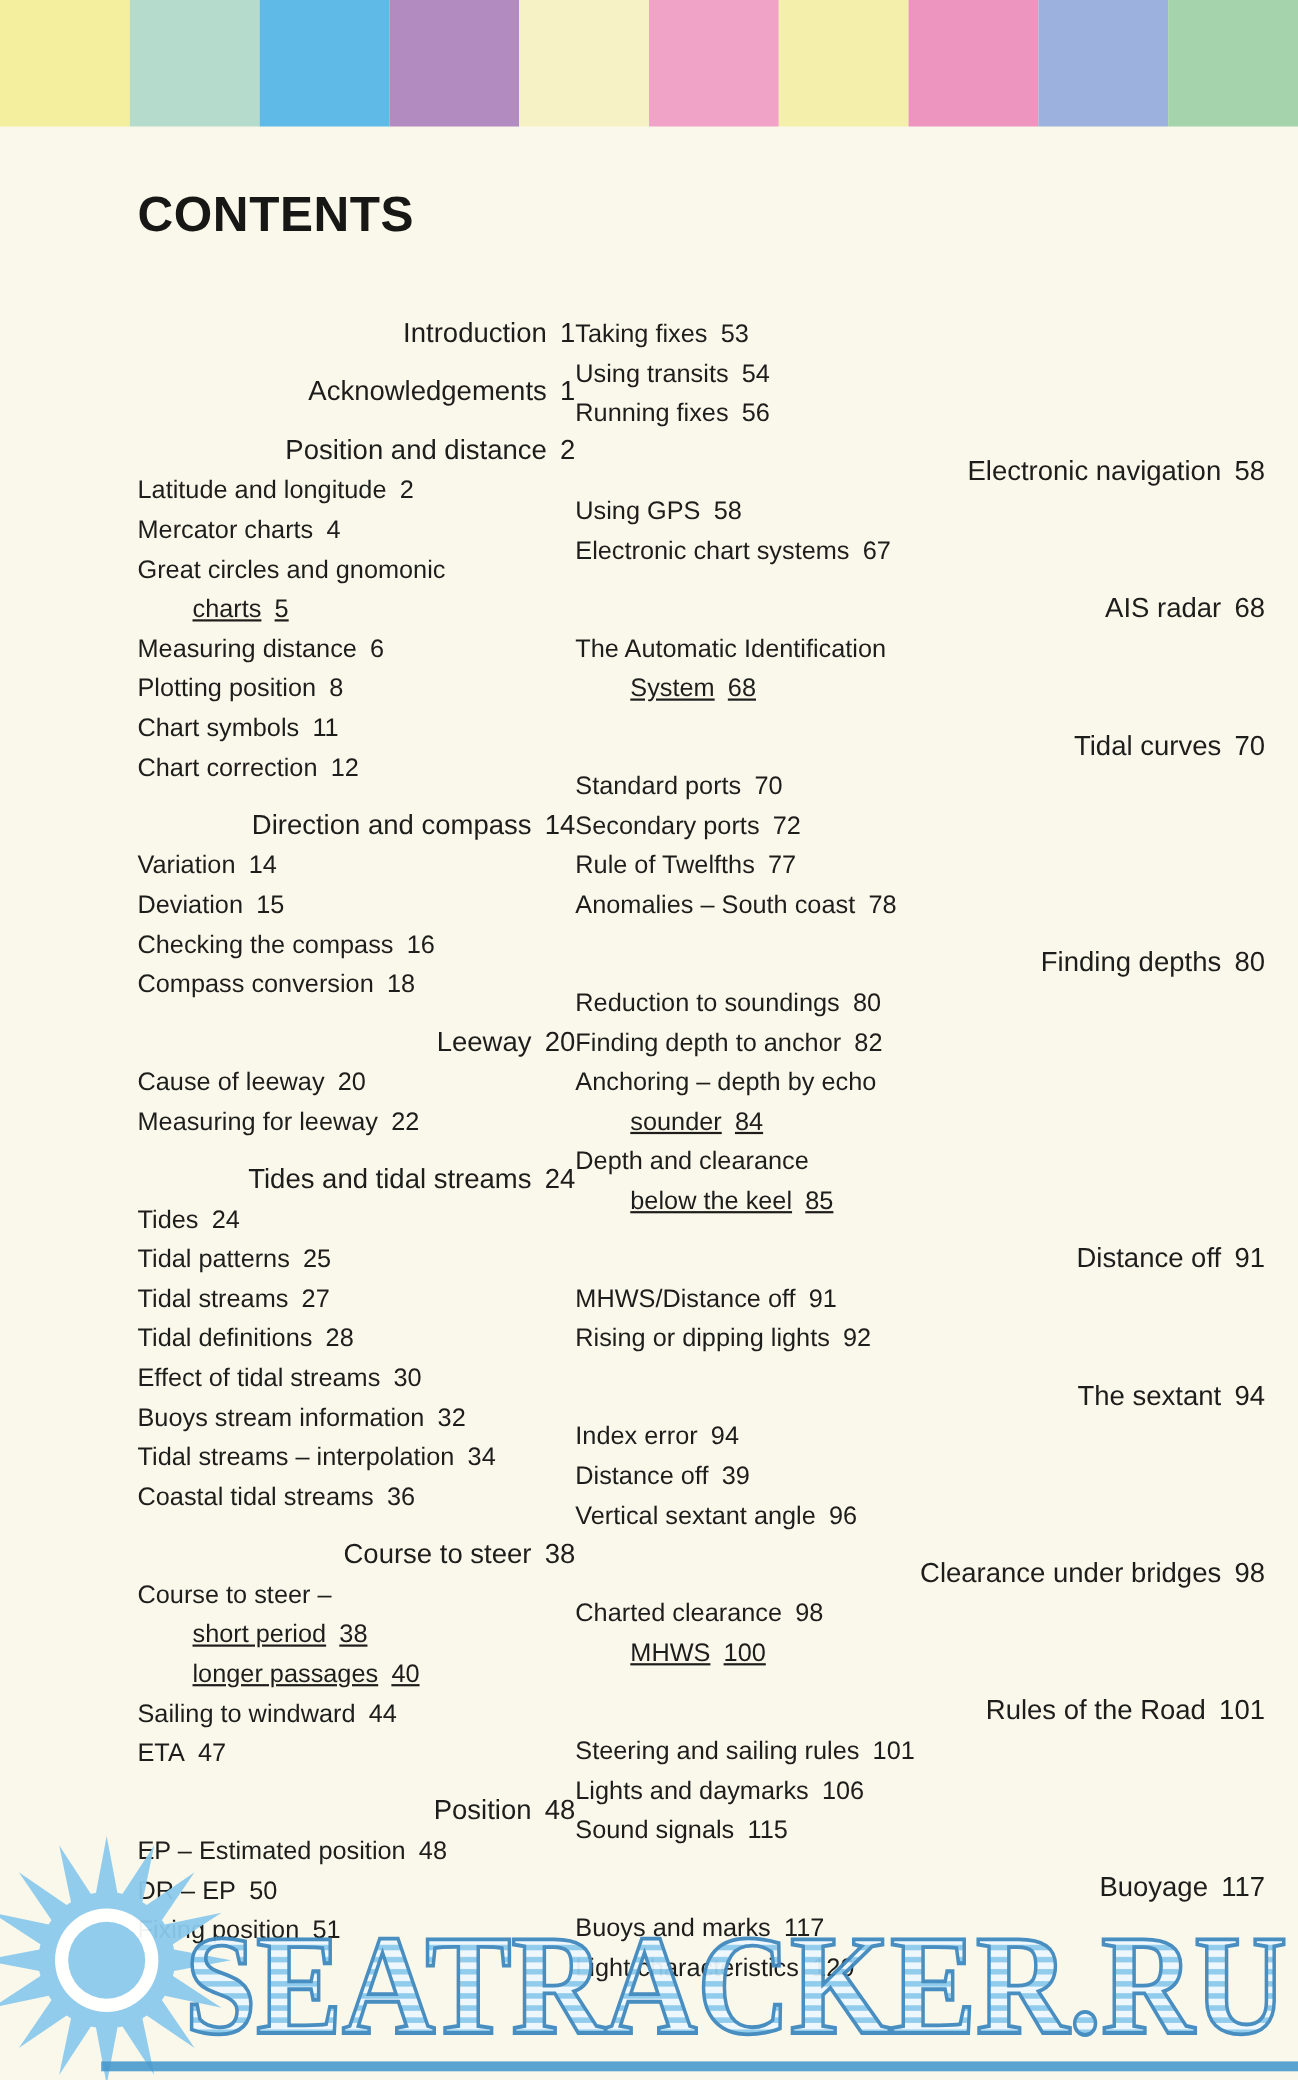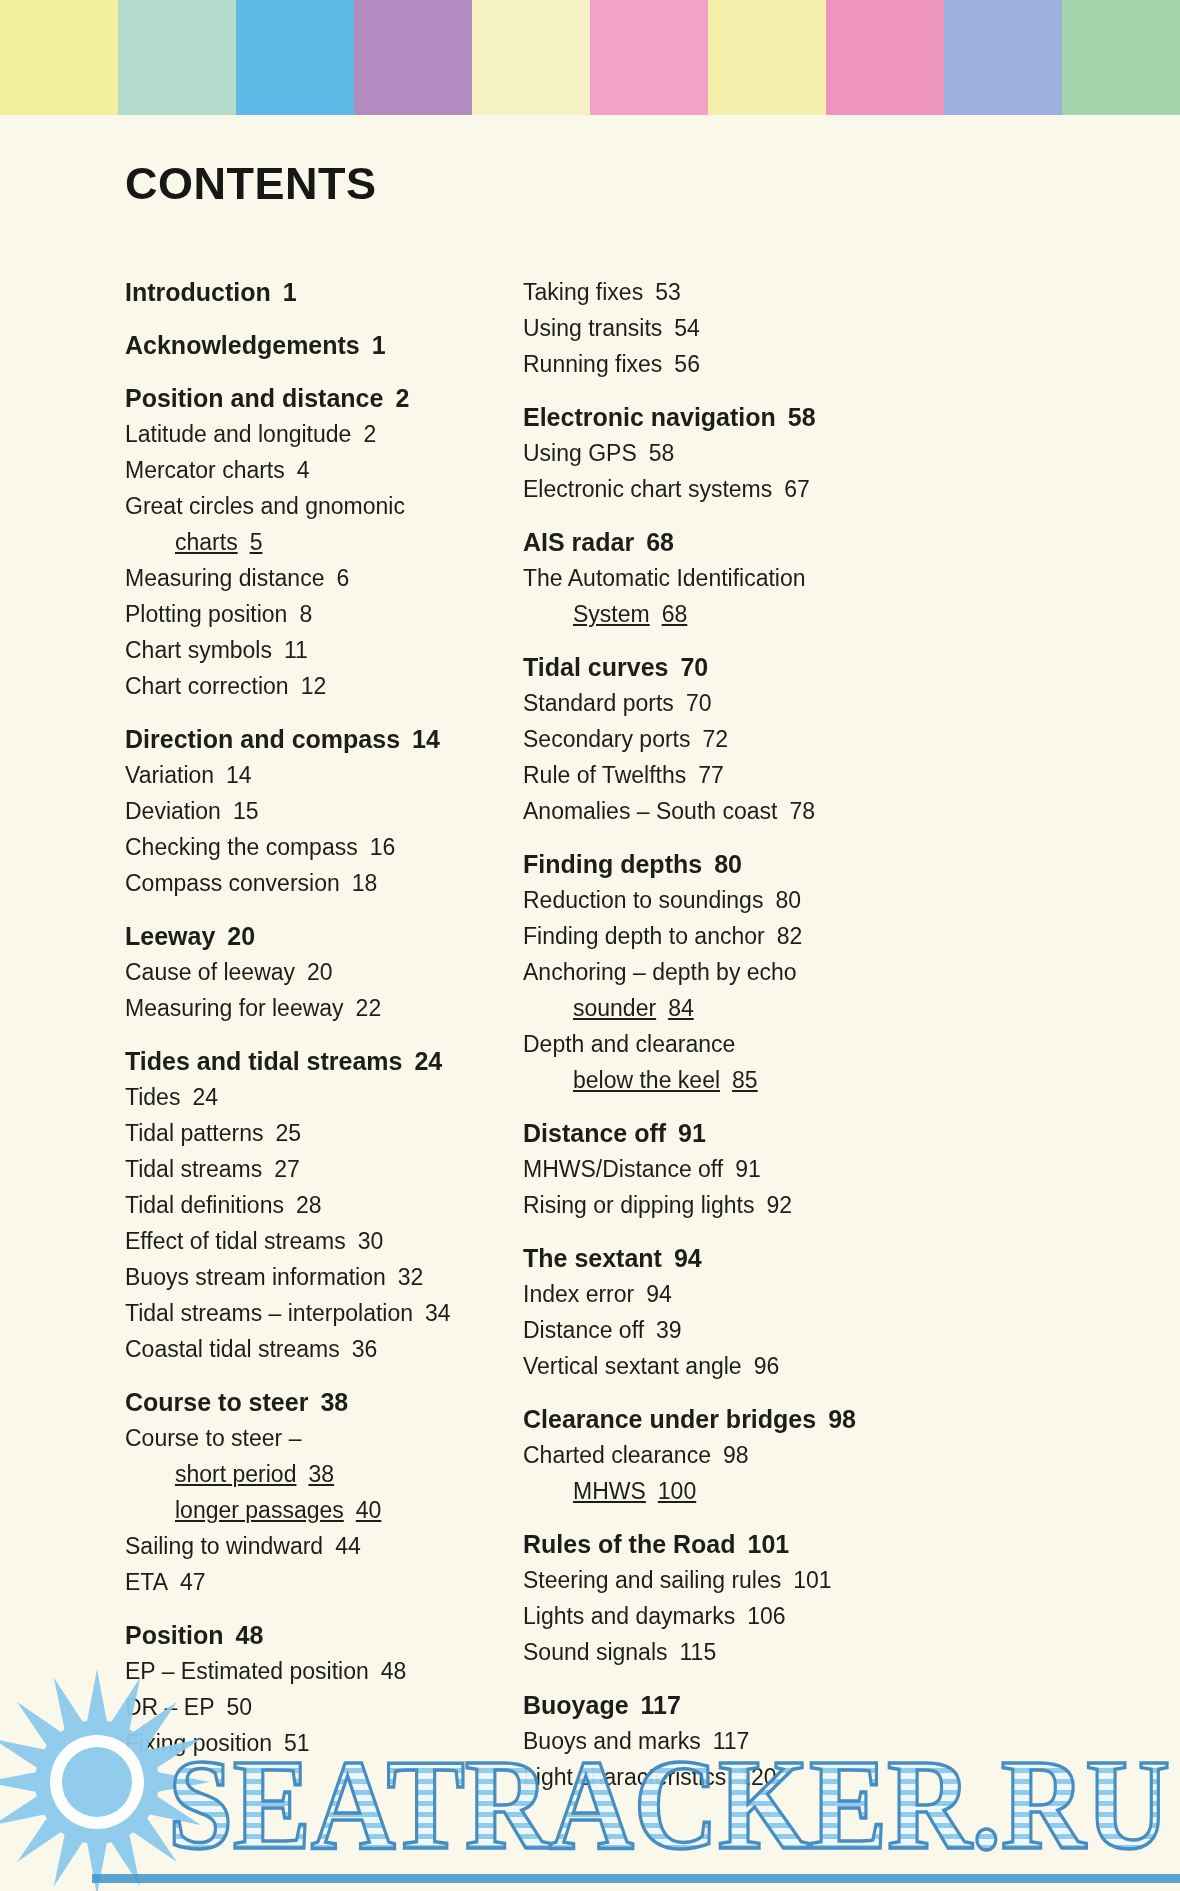--- a/index.html
+++ b/index.html
@@ -20,21 +20,21 @@
     width: 100%;
     height: 115px;
   }
   .stripe { flex: 1 1 0; height: 100%; }
 
   
   .content {
     padding: 42px 30px 0 125px;
   }
   .contents-title {
-    margin: 1px 0 64px 0;
+    margin: 12px 0 64px 0;
     font-size: 45px;
     line-height: 52px;
     font-weight: 700;
     letter-spacing: 0.5px;
     color: #171715;
   }
 
   .columns {
     display: flex;
     align-items: flex-start;
@@ -42,22 +42,23 @@
   .col-left { flex: 0 0 398px; width: 398px; }
   .col-right { flex: 1 1 auto; }
 
   .entry {
     font-size: 23px;
     line-height: 36px;
     white-space: nowrap;
   }
   .entry.heading {
     font-size: 25px;
-    font-weight: 700;
+    font-weight: 400;
     margin-top: 17px;
+    text-align: right;
   }
   .entry.heading:first-child { margin-top: 0; }
   .entry.indent { padding-left: 50px; text-decoration: underline; }
   .entry-page { margin-left: 12px; }
 
   
   .watermark {
     position: absolute;
     left: 0;
     top: 1652px;

